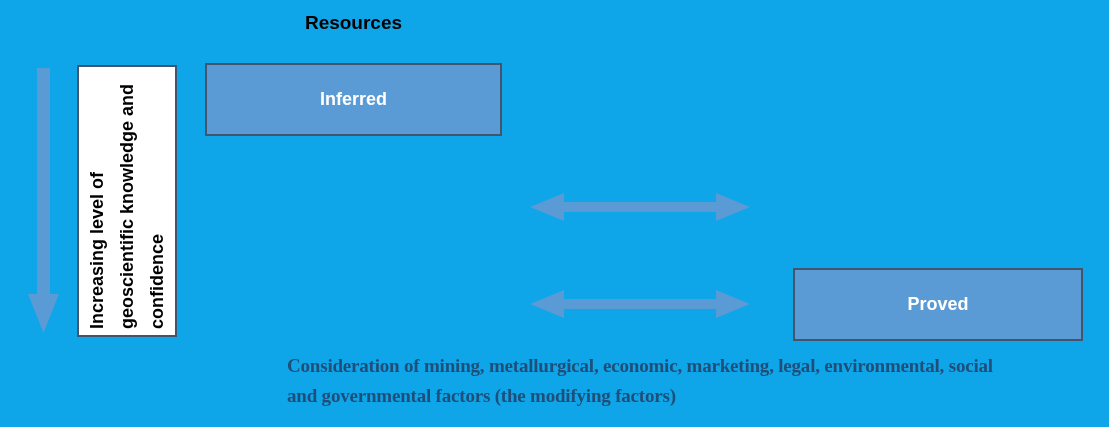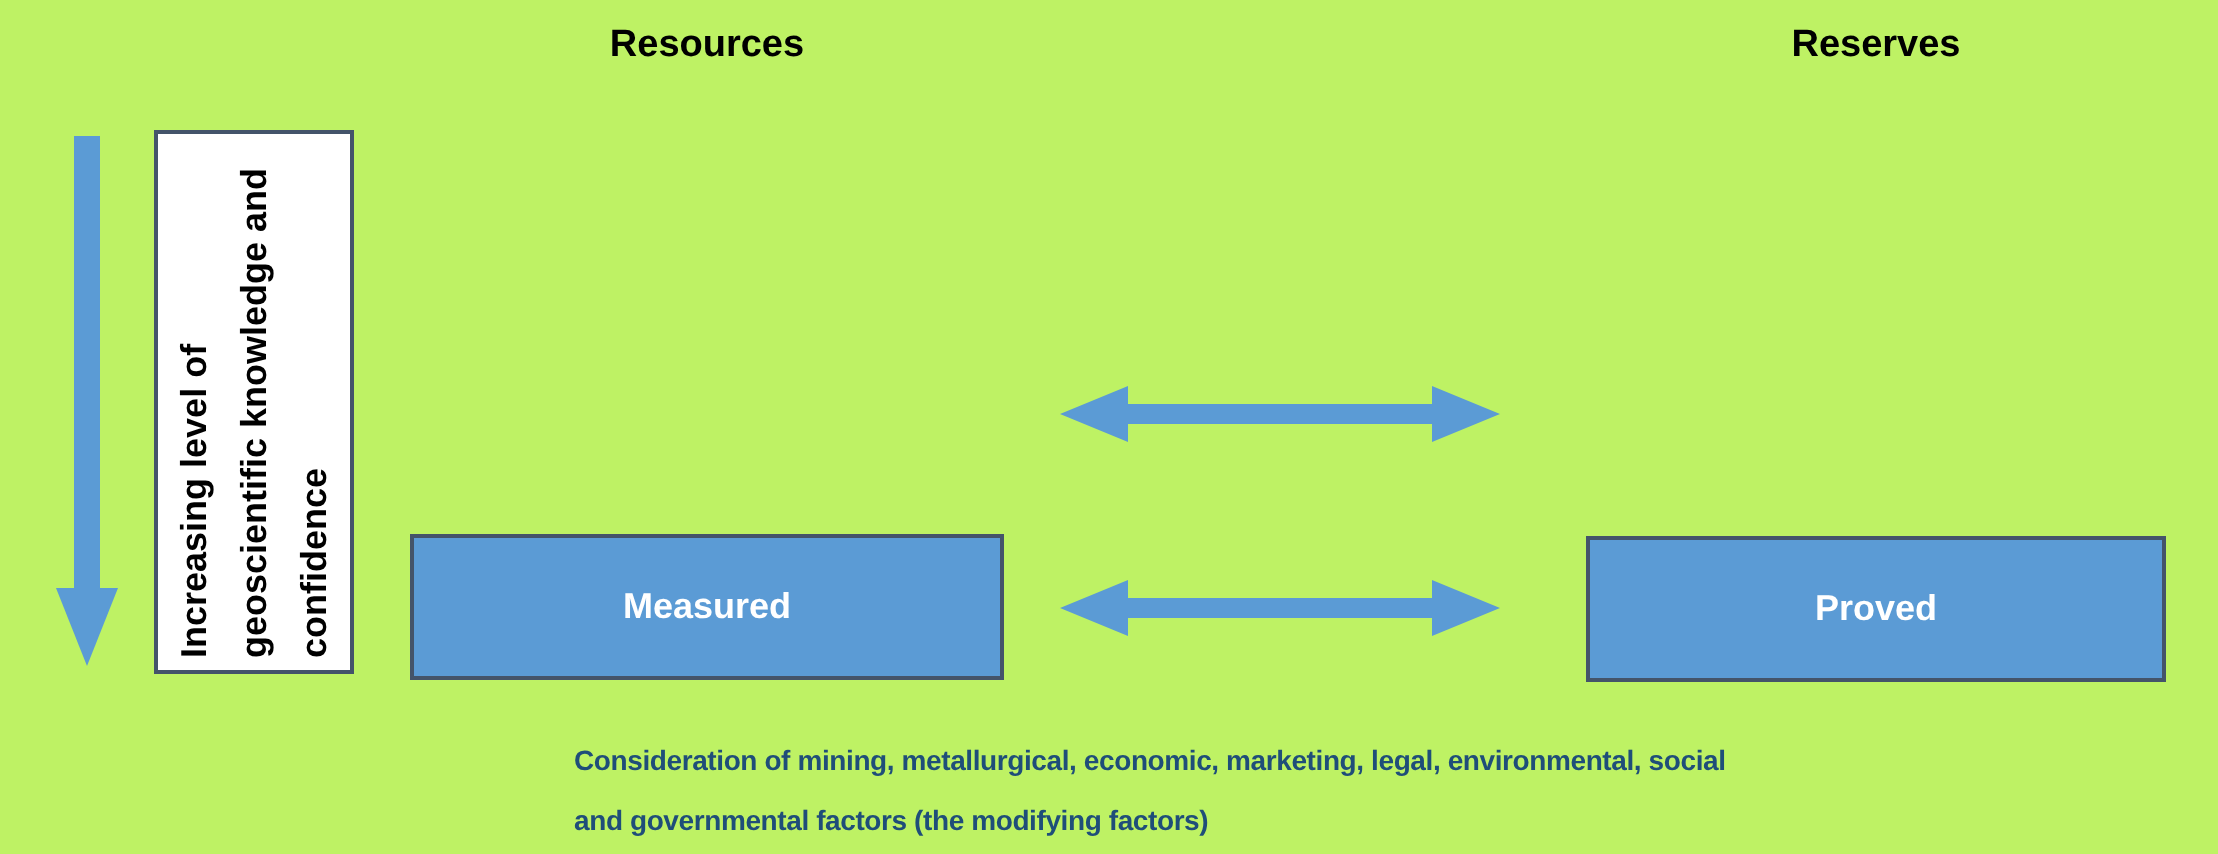--- a/index.html
+++ b/index.html
@@ -1,20 +1,20 @@
 <!DOCTYPE html>
 <html><head>
 <meta charset="utf-8">
 <style>
   html, body { margin: 0; padding: 0; background: #ffffff; }
   .canvas {
     position: relative;
     width: 1109px;
     height: 427px;
-    background: #bef264;
+    background: #0ea5e9;
     font-family: "Liberation Sans", sans-serif;
     overflow: hidden;
   }
   .heading {
     position: absolute;
     top: 12px;
     font-weight: bold;
     font-size: 19px;
     color: #000000;
     text-align: center;
@@ -62,51 +62,51 @@
     padding-left: 2px;
   }
 
   .svg-abs { position: absolute; display: block; }
   .down-arrow    { left: 26px;  top: 66px;  }
   .double-arrow-1{ left: 528px; top: 192px; }
   .double-arrow-2{ left: 528px; top: 289px; }
 
   .caption {
     position: absolute;
-    left: 287px; top: 365px;
+    left: 287px; top: 351px;
     font-weight: bold;
-    font-size: 14px;
+    font-size: 19px;
     line-height: 30px;
     letter-spacing: -0.2px;
     color: #1F4E79;
     white-space: pre-line;
+    font-family: Liberation Serif, serif;
   }
 </style>
 </head>
 <body>
 
 <div class="canvas">
 
   <div class="heading heading-resources">Resources</div>
 
-  <div class="heading heading-reserves">Reserves</div>
 
   <svg class="svg-abs down-arrow" width="36" height="270" viewBox="0 0 36 270" aria-hidden="true">
     <rect x="11" y="2" width="13" height="228" fill="#5B9BD5"></rect>
     <polygon points="2,228 33,228 17.5,267" fill="#5B9BD5"></polygon>
   </svg>
 
   <div class="axis-box">
     <div class="axis-label">Increasing level of
 geoscientific knowledge and
 confidence</div>
   </div>
 
-  <div class="class-box box-measured">
-    <span>Measured</span>
+  <div class="class-box box-inferred">
+    <span>Inferred</span>
   </div>
 
   <div class="class-box box-proved">
     <span>Proved</span>
   </div>
 
   <svg class="svg-abs double-arrow-1" width="224" height="30" viewBox="0 0 224 30" aria-hidden="true">
     <polygon points="2,15 36,1 36,10 188,10 188,1 222,15 188,29 188,20 36,20 36,29" fill="#5B9BD5"></polygon>
   </svg>
 

